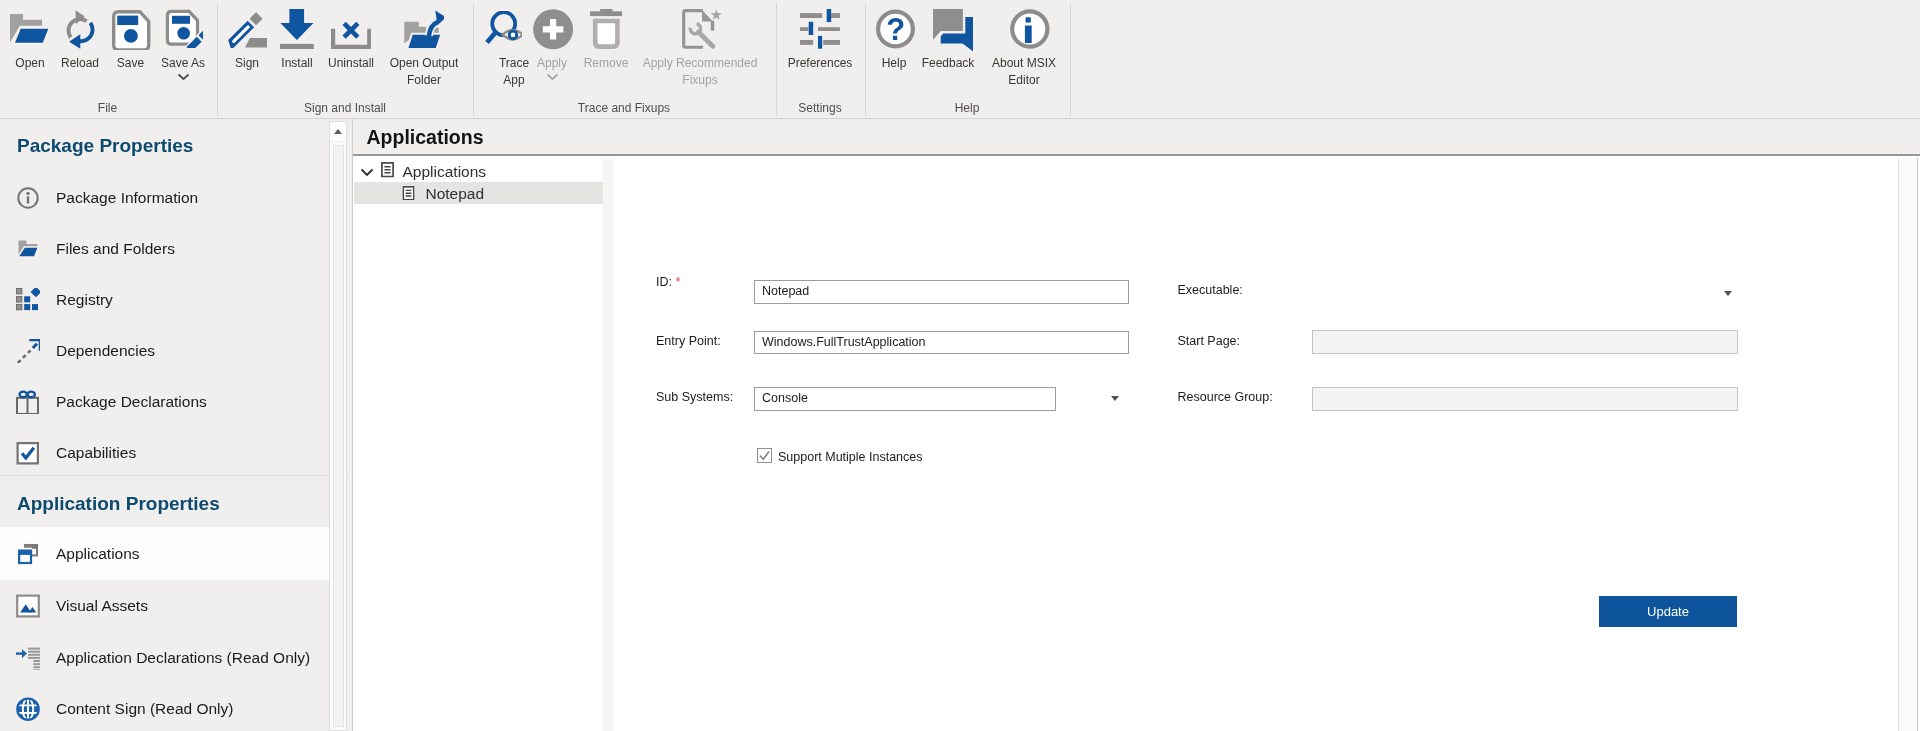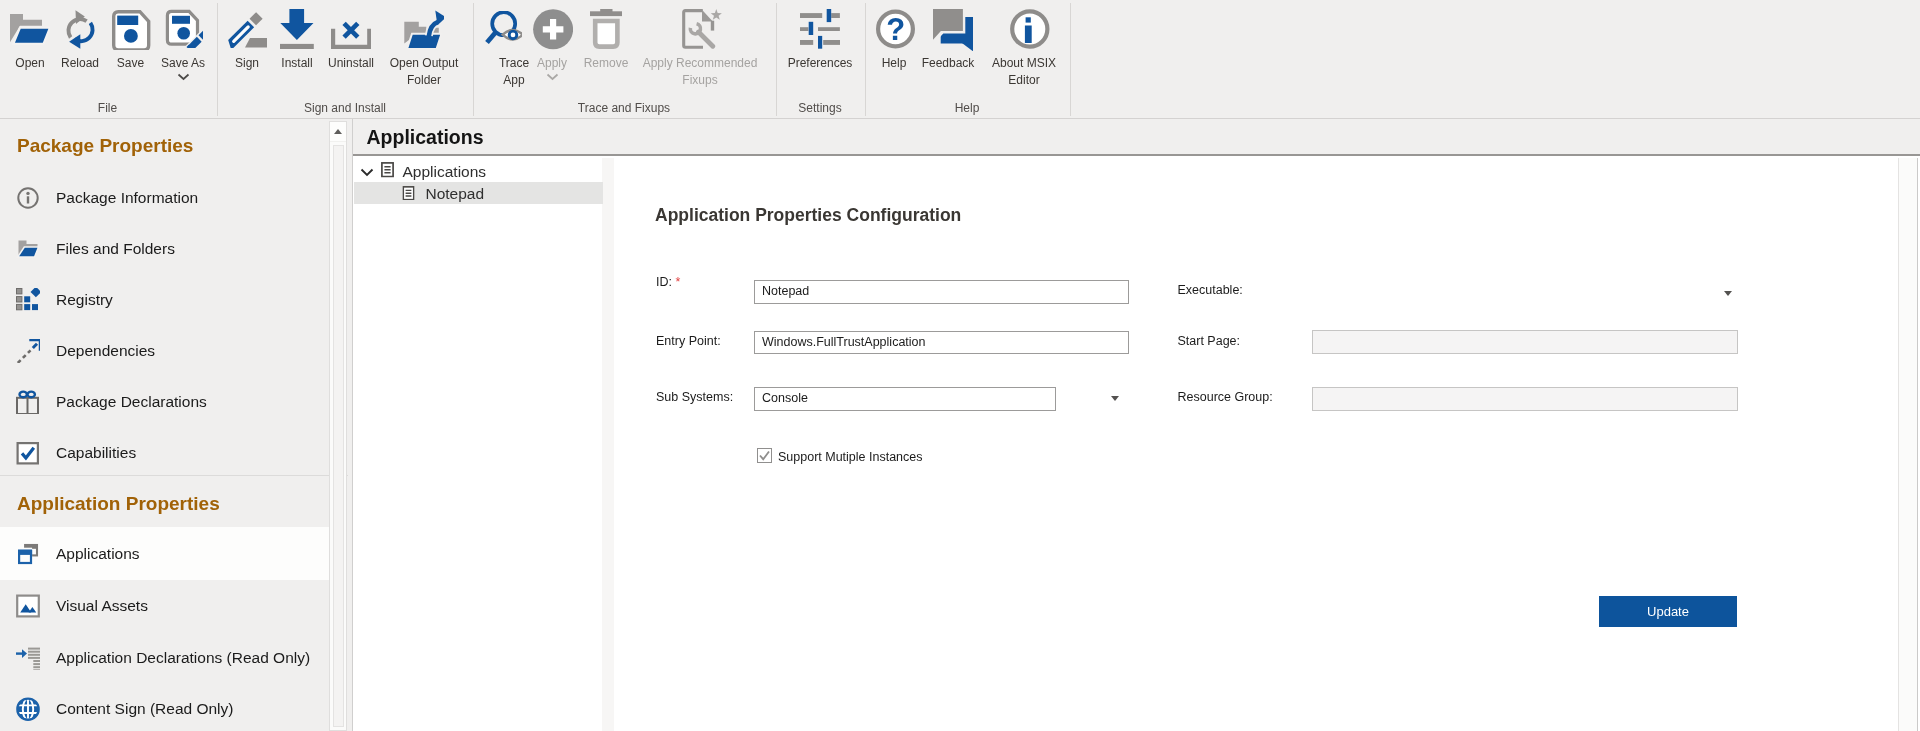--- a/index.html
+++ b/index.html
@@ -5,21 +5,21 @@
 * { margin:0; padding:0; box-sizing:border-box; }
 html,body { width:1920px; height:731px; overflow:hidden; font-family:"Liberation Sans", sans-serif; background:#fff; }
 #page { position:relative; width:1920px; height:731px; }
 .abs { position:absolute; }
 #toolbar { position:absolute; left:0; top:0; width:1920px; height:119px; background:#f0efee; border-bottom:1px solid #d4d2d1; }
 .tlbl { position:absolute; top:55px; text-align:center; color:#3b3733; font-size:12px; line-height:17px; }
 .tsep { position:absolute; top:3px; width:1px; height:113px; background:#d8d6d4; }
 .tgrp { position:absolute; top:101px; font-size:12px; line-height:15px; color:#514d4a; text-align:center; }
 .dis { color:#a5a3a1; }
 #sidebar { position:absolute; left:0; top:119px; width:352px; height:612px; background:#f0efee; }
-.shead { position:absolute; left:17px; font-size:19px; font-weight:bold; color:#a16207; line-height:22px; }
+.shead { position:absolute; left:17px; font-size:19px; font-weight:bold; color:#0c4a6e; line-height:22px; }
 .stext { position:absolute; left:56px; font-size:15.5px; color:#1b1b1b; line-height:19px; white-space:nowrap; }
 #content { position:absolute; left:352px; top:119px; width:1568px; height:612px; background:#fff; border-left:1px solid #d0cfce; }
 #titlebar { position:absolute; left:0; top:0; width:1568px; height:36.5px; background:#f0efee; border-bottom:2px solid #989694; }
 .t155 { font-size:12.5px; line-height:15px; color:#1b1b1b; white-space:nowrap; }
 .finput { position:absolute; height:23.5px; background:#fff; border:1px solid #9c9b9a; font-size:12.5px; color:#1b1b1b; line-height:21.5px; padding-left:7px; white-space:nowrap; overflow:hidden; }
 .fdis { background:#f5f4f4; border:1px solid #c6c5c4; }
 #updatebtn { position:absolute; left:1246px; top:477px; width:138px; height:31px; background:#0d549c; color:#fff; font-size:13px; text-align:center; line-height:31px; }
 </style>
 </head>
 <body>
@@ -306,21 +306,20 @@
       </svg>
 <svg class="abs" style="left:27.5px;top:43px" width="13" height="15.5" viewBox="0 0 13 15.5">
         <use href="#tr-doc"></use>
       </svg>
 <div class="abs" style="left:49.5px;top:43px;font-size:15.5px;line-height:19px;color:#2f2f2f;white-space:nowrap">Applications</div>
 <div class="abs" style="left:1px;top:63px;width:249px;height:21.5px;background:#e4e4e3"></div>
 <svg class="abs" style="left:49px;top:66.8px" width="13" height="14.5" viewBox="0 0 13 15.5">
         <use href="#tr-doc"></use>
       </svg>
 <div class="abs" style="left:72.5px;top:65.3px;font-size:15.5px;line-height:19px;color:#2f2f2f;white-space:nowrap">Notepad</div>
-<div class="abs" style="left:302px;top:86px;font-size:17.5px;font-weight:bold;color:#3a3733">Application Properties Configuration</div>
 <div class="abs t155" style="left:303px;top:156px">ID: <span style="color:#e03e3e">*</span></div>
 <div class="abs t155" style="left:303px;top:215px">Entry Point:</div>
 <div class="abs t155" style="left:303px;top:270.5px">Sub Systems:</div>
 <div class="abs t155" style="left:824.5px;top:164px">Executable:</div>
 <div class="abs t155" style="left:824.5px;top:215px">Start Page:</div>
 <div class="abs t155" style="left:824.5px;top:270.5px">Resource Group:</div>
 <div class="finput" style="left:401px;top:161px;width:375px">Notepad</div>
 <div class="finput" style="left:401px;top:211.5px;width:375px">Windows.FullTrustApplication</div>
 <div class="finput" style="left:401px;top:268px;width:302px">Console</div>
 <svg class="abs" style="left:758px;top:276.5px" width="8" height="5" viewBox="0 0 8 5">

